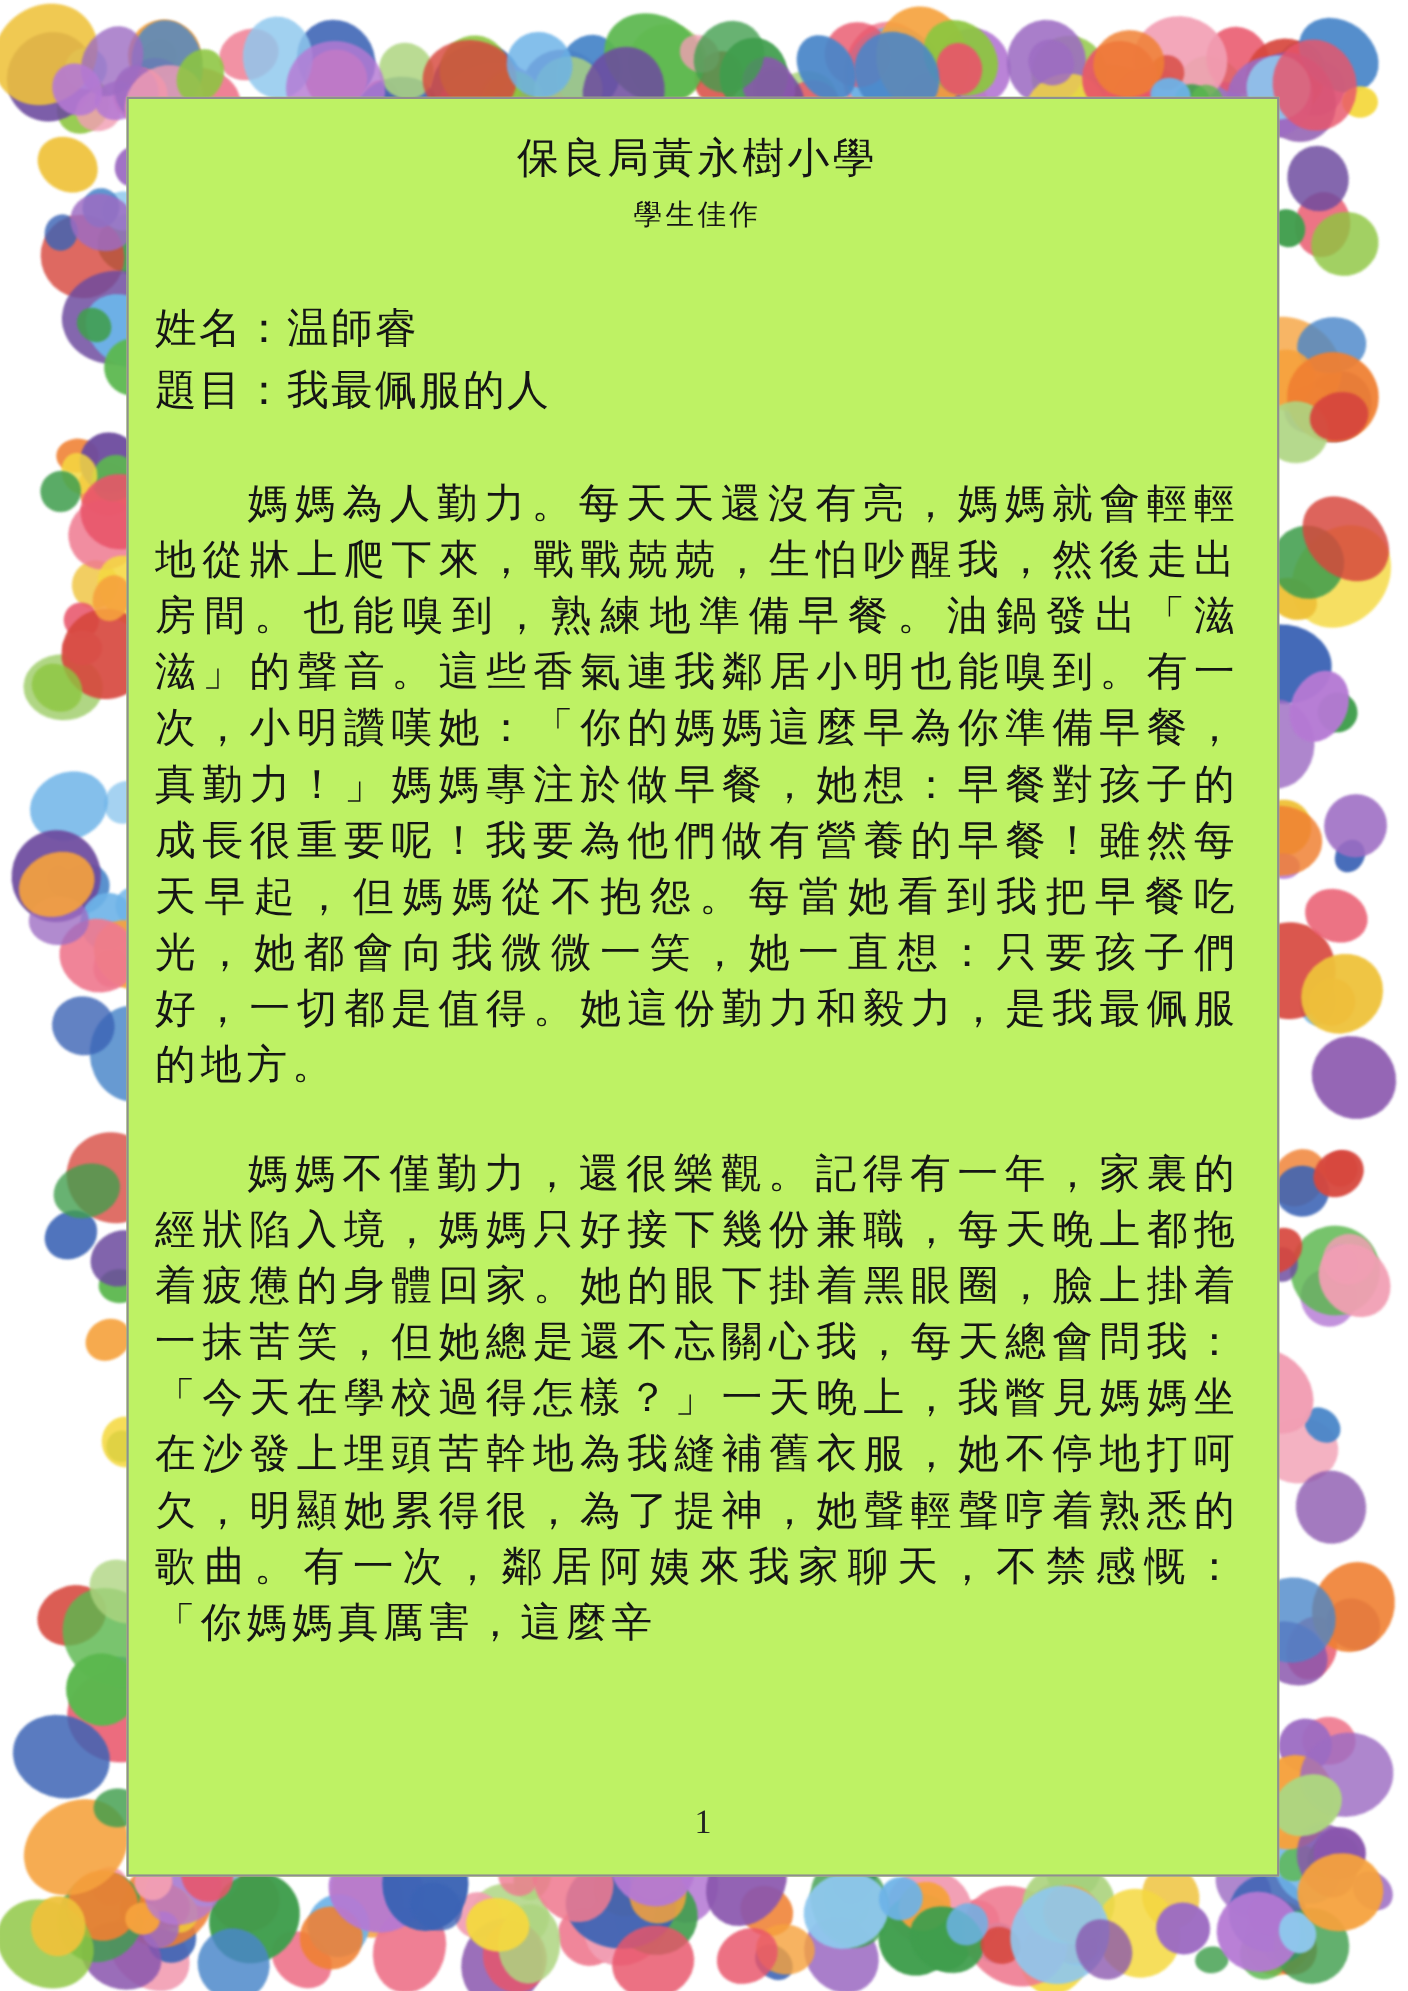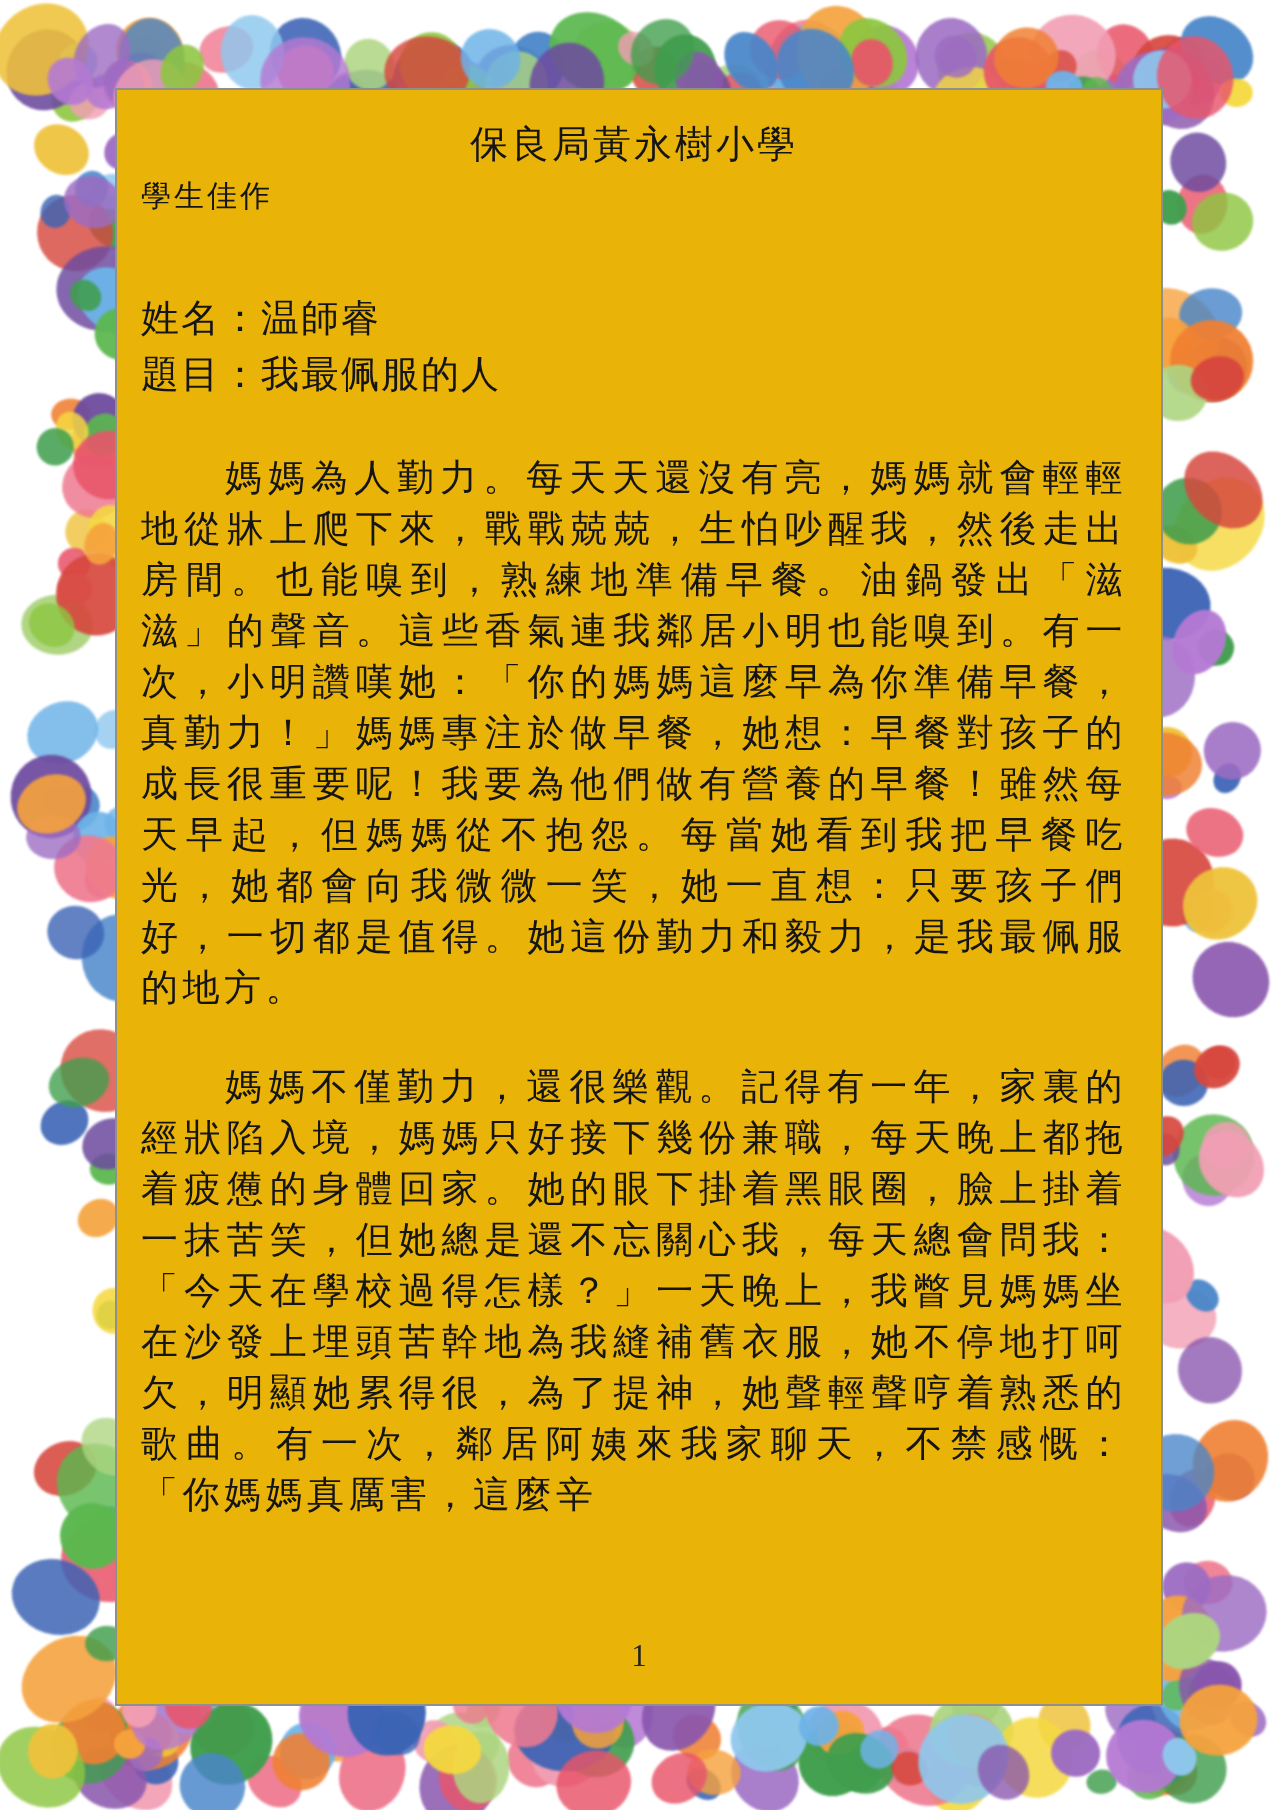--- a/index.html
+++ b/index.html
@@ -8,36 +8,37 @@
     width:1280px;height:1810px;
     background:#ffffff;
     overflow:hidden;
     font-family:"Liberation Serif","DejaVu Serif",serif;
   }
   .dots{position:absolute;left:0;top:0;width:1280px;height:1810px;z-index:0;}
   .content{
     position:absolute;left:115px;top:88px;
     width:1048px;height:1618px;
     box-sizing:border-box;
-    background:#eab308;
+    background:#bef264;
     border:2px solid #8f8f8f;
     padding:28px 34px 0 24px;
     z-index:1;
     color:#151515;
   }
   .school{
     text-align:center;
     font-size:38px;line-height:52px;
     letter-spacing:3px;
   }
   .doctype{
-    font-size:30px;line-height:52px;
+    text-align:center;
+    font-size:26px;line-height:52px;
     letter-spacing:3px;
   }
-  .info-block{margin-top:68px;font-family:Liberation Serif, serif;}
+  .info-block{margin-top:49px;font-family:Liberation Serif, serif;}
   .info-row{
     position:relative;
     font-size:38px;line-height:56px;
     letter-spacing:2px;
     height:56px;
   }
   .class-field{position:absolute;left:558px;top:0;}
   .essay{margin-top:50px;}
   .para{
     margin:0 0 48px 0;

